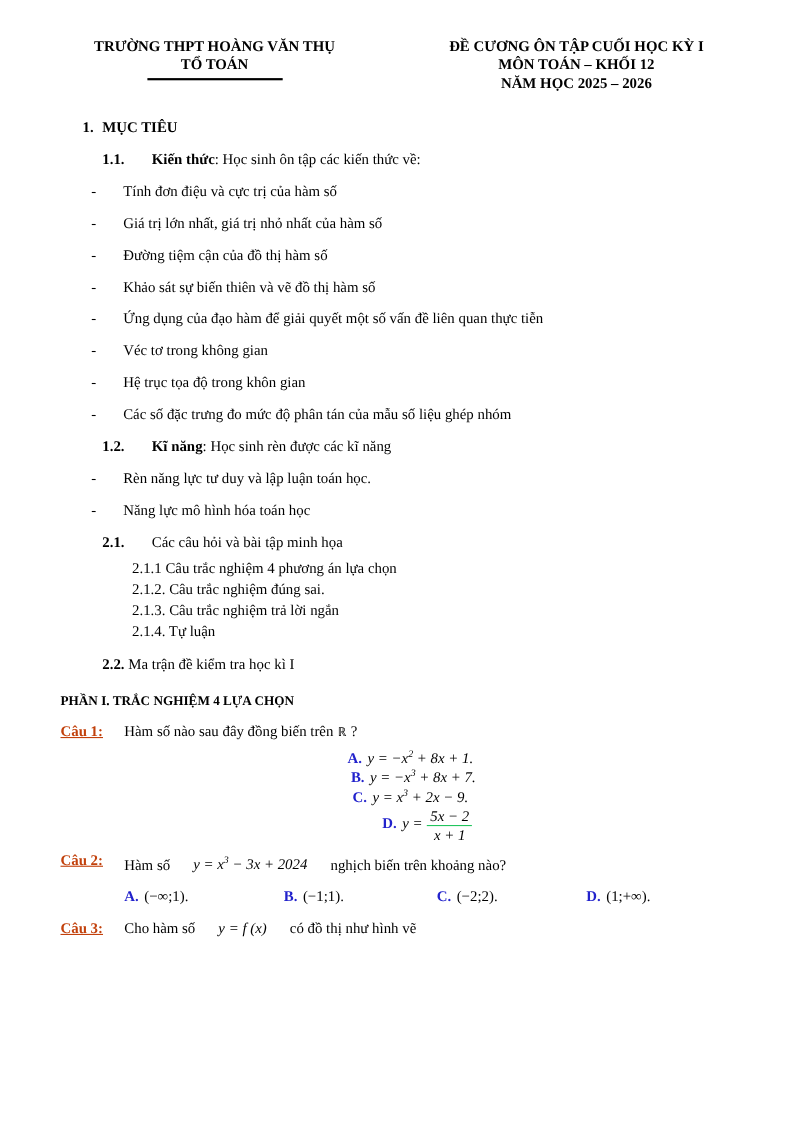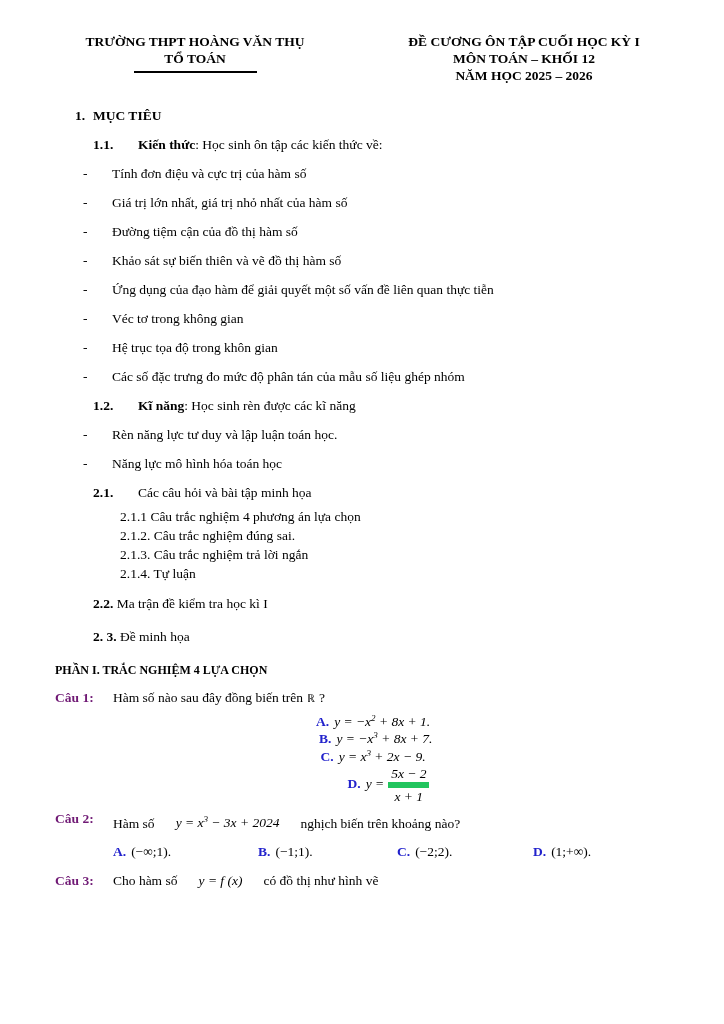--- a/index.html
+++ b/index.html
@@ -27,32 +27,32 @@
   .bullet .dash { display:inline-block; width:29px; }
   .subitem { padding-left:65px; line-height:19px; }
   .s-short { padding-left:38px; }
   .s-short .num { font-weight:bold; }
   .mt6 { margin-top:6px; }
   .mt4 { margin-top:4px; }
 
   
   .part-title { font-weight:bold; font-size:12px; line-height:28px; margin-top:5px; }
   .question { display:flex; line-height:28px; }
-  .qlabel { color:#701a75; font-weight:bold; width:58px; flex:none; }
+  .qlabel { color:#c2410c; font-weight:bold; width:58px; flex:none;text-decoration:underline; }
   .qbody  { flex:1; }
   .options { display:flex; align-items:center; padding-left:58px; min-height:30px; }
   .options.tall { min-height:46px;flex-direction:column; }
   .opt-a { width:145px; } .opt-b { width:139px; } .opt-c { width:136px; } .opt-d { flex:1; }
   .letter { color:#2222CC; font-weight:bold; margin-right:5px; }
   .math { font-style:italic; }
   .math-gap { margin:0 21px; }
   sup { font-size:9px; }
   .set-r { font-size:11px; margin:0 4px; }
   .frac { display:inline-block; vertical-align:middle; text-align:center; margin-left:4px; line-height:17px; }
-  .frac .fnum { display:block; border-bottom:6px solid #22c55e; padding:0 3px; }
+  .frac .fnum { display:block; border-bottom:1px solid #22c55e; padding:0 3px; }
   .frac .fden { display:block; }
 </style>
 </head>
 <body>
 
 <div class="page">
 
   <div class="hdr">
     <div class="hdr-left">
       <div>TRƯỜNG THPT HOÀNG VĂN THỤ</div>
@@ -98,23 +98,20 @@
     </div>
 
     <div class="subitem">2.1.1 Câu trắc nghiệm 4 phương án lựa chọn</div>
     <div class="subitem">2.1.2. Câu trắc nghiệm đúng sai.</div>
     <div class="subitem">2.1.3. Câu trắc nghiệm trả lời ngắn</div>
     <div class="subitem">2.1.4. Tự luận</div>
 
     <div class="row s-short mt6">
       <span class="num">2.2.</span> <span>Ma trận đề kiểm tra học kì I</span>
     </div>
-    <div class="row s-short mt4">
-      <span class="num">2. 3.</span> <span>Đề minh họa</span>
-    </div>
 
     <div class="part-title">PHẦN I. TRẮC NGHIỆM 4 LỰA CHỌN</div>
 
     <div class="question">
       <span class="qlabel">Câu 1:</span>
       <span class="qbody">
         <span>Hàm số nào sau đây đồng biến trên</span><span class="set-r">ℝ</span><span>?</span>
       </span>
     </div>
     <div class="options tall">

